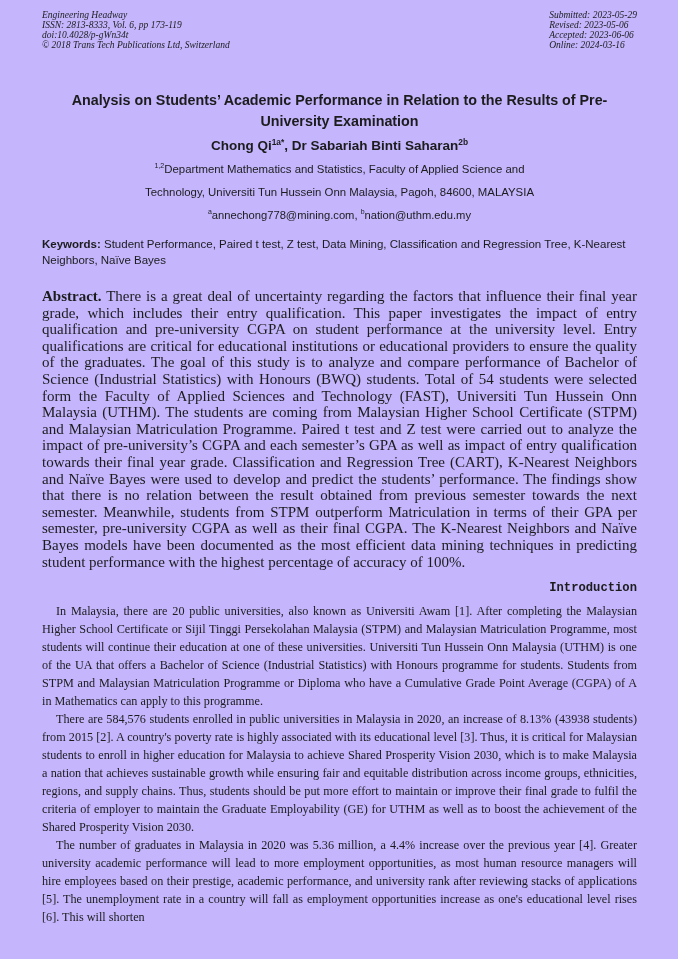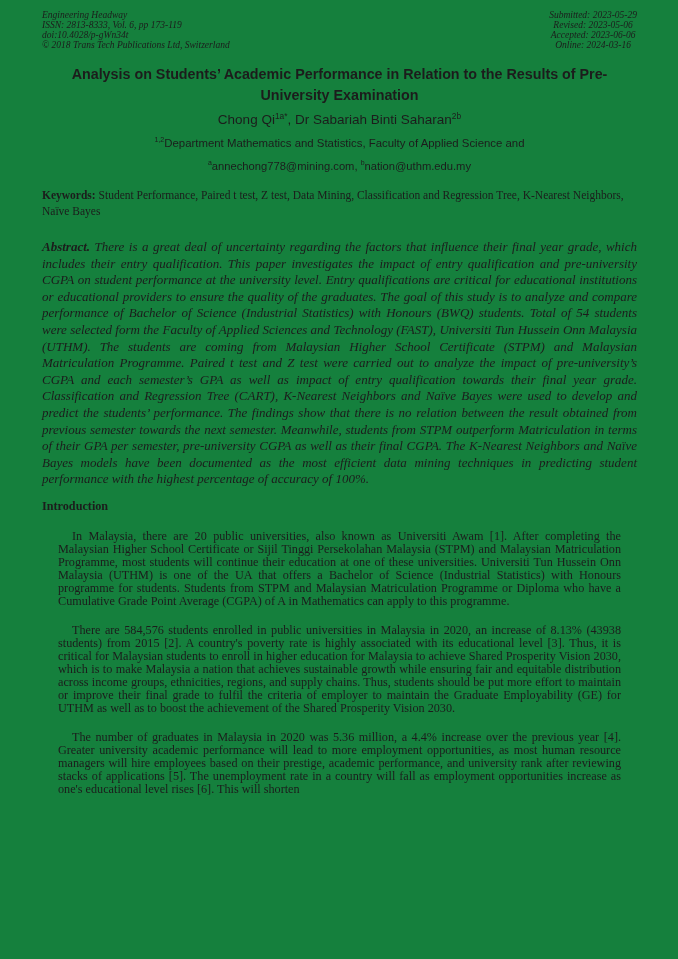--- a/index.html
+++ b/index.html
@@ -2,89 +2,90 @@
 <html><head>
 <meta charset="utf-8">
 <style>
   html, body { margin: 0; padding: 0; background: #ffffff; }
   .page {
     position: relative;
     width: 678px;
     height: 959px;
     box-sizing: border-box;
     padding: 10px 41px 0 42px;
-    background: #15803d;
+    background: #c4b5fd;
     color: #1c1c1c;
     font-family: "Liberation Serif", serif;
     overflow: hidden;
   }
   .masthead {
     display: flex;
     justify-content: space-between;
     font-style: italic;
     font-size: 9.5px;
     line-height: 10px;
   }
-  .mast-right { text-align: center; }
+  .mast-right { text-align: left; }
   .page sup {
     font-size: 0.62em;
     vertical-align: super;
     line-height: 0;
   }
   .title {
     font-family: "Liberation Sans", sans-serif;
     font-weight: bold;
     font-size: 14.3px;
     line-height: 21px;
     text-align: center;
     max-width: 560px;
-    margin: 14px auto 0 auto;
+    margin: 40px auto 0 auto;
   }
   .authors {
     font-family: "Liberation Sans", sans-serif;
     font-size: 13.5px;
     line-height: 18px;
     text-align: center;
     margin-top: 5px;
+    font-weight: bold;
   }
   .affil {
     font-family: "Liberation Sans", sans-serif;
     font-size: 11.4px;
     text-align: center;
     margin-top: 3px;
   }
   .affil-line { line-height: 23px; }
   .emails { font-size: 11.2px; }
   .keywords {
-    font-family: Liberation Serif, serif;
+    font-family: Liberation Sans, sans-serif;
     font-size: 11.5px;
     line-height: 15.5px;
     text-align: left;
     margin: 10px 0 0 0;
   }
   .abstract {
-    font-size: 13px;
+    font-size: 15px;
     line-height: 16.6px;
     text-align: justify;
     margin: 20px 0 0 0;
-    font-style: italic;
   }
   .section-heading {
     font-size: 12.2px;
     line-height: 16px;
     font-weight: bold;
-    font-family: Liberation Serif, serif;
+    font-family: Liberation Mono, monospace;
     margin: 10px 0 6px 0;
+    text-align: right;
   }
   .body-para {
     font-size: 12.2px;
-    line-height: 13px;
+    line-height: 18px;
     text-align: justify;
     text-indent: 14px;
-    margin: 16px;
+    margin: 0;
   }
 </style>
 </head>
 <body>
 
 <div class="page">
 
   <header class="masthead">
     <div class="mast-left">
       <div>Engineering Headway</div>
@@ -99,20 +100,21 @@
       <div>Online: 2024-03-16</div>
     </div>
   </header>
 
   <h1 class="title">Analysis on Students’ Academic Performance in Relation to the Results of Pre-University Examination</h1>
 
   <div class="authors"><span>Chong Qi</span><sup>1a*</sup><span>, </span><span>Dr Sabariah Binti Saharan</span><sup>2b</sup></div>
 
   <div class="affil">
     <div class="affil-line"><sup>1,2</sup><span>Department Mathematics and Statistics, Faculty of Applied Science and</span></div>
+    <div class="affil-line">Technology, Universiti Tun Hussein Onn Malaysia, Pagoh, 84600, MALAYSIA</div>
     <div class="affil-line emails"><sup>a</sup><span>annechong778@mining.com</span><span>, </span><sup>b</sup><span>nation@uthm.edu.my</span></div>
   </div>
 
   <p class="keywords"><b>Keywords:</b><span> Student Performance, Paired t test, Z test, Data Mining, Classification and Regression Tree, K-Nearest Neighbors, Naïve Bayes</span></p>
 
   <p class="abstract"><b>Abstract.</b><span> There is a great deal of uncertainty regarding the factors that influence their final year grade, which includes their entry qualification. This paper investigates the impact of entry qualification and pre-university CGPA on student performance at the university level. Entry qualifications are critical for educational institutions or educational providers to ensure the quality of the graduates. The goal of this study is to analyze and compare performance of Bachelor of Science (Industrial Statistics) with Honours (BWQ) students. Total of 54 students were selected form the Faculty of Applied Sciences and Technology (FAST), Universiti Tun Hussein Onn Malaysia (UTHM). The students are coming from Malaysian Higher School Certificate (STPM) and Malaysian Matriculation Programme. Paired t test and Z test were carried out to analyze the impact of pre-university’s CGPA and each semester’s GPA as well as impact of entry qualification towards their final year grade. Classification and Regression Tree (CART), K-Nearest Neighbors and Naïve Bayes were used to develop and predict the students’ performance. The findings show that there is no relation between the result obtained from previous semester towards the next semester. Meanwhile, students from STPM outperform Matriculation in terms of their GPA per semester, pre-university CGPA as well as their final CGPA. The K-Nearest Neighbors and Naïve Bayes models have been documented as the most efficient data mining techniques in predicting student performance with the highest percentage of accuracy of 100%.</span></p>
 
   <h2 class="section-heading">Introduction</h2>
 
   <p class="body-para">In Malaysia, there are 20 public universities, also known as Universiti Awam [1]. After completing the Malaysian Higher School Certificate or Sijil Tinggi Persekolahan Malaysia (STPM) and Malaysian Matriculation Programme, most students will continue their education at one of these universities. Universiti Tun Hussein Onn Malaysia (UTHM) is one of the UA that offers a Bachelor of Science (Industrial Statistics) with Honours programme for students. Students from STPM and Malaysian Matriculation Programme or Diploma who have a Cumulative Grade Point Average (CGPA) of A in Mathematics can apply to this programme.</p>

